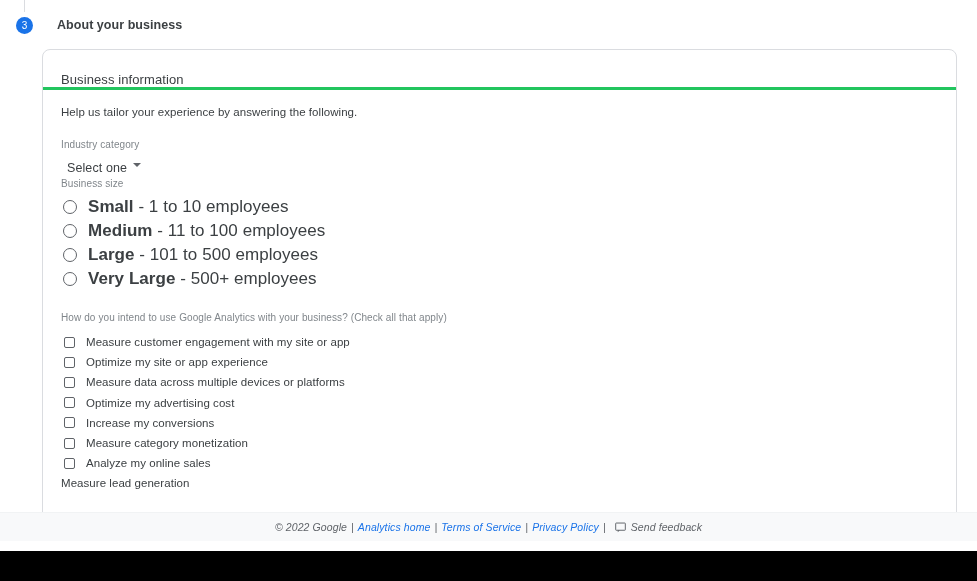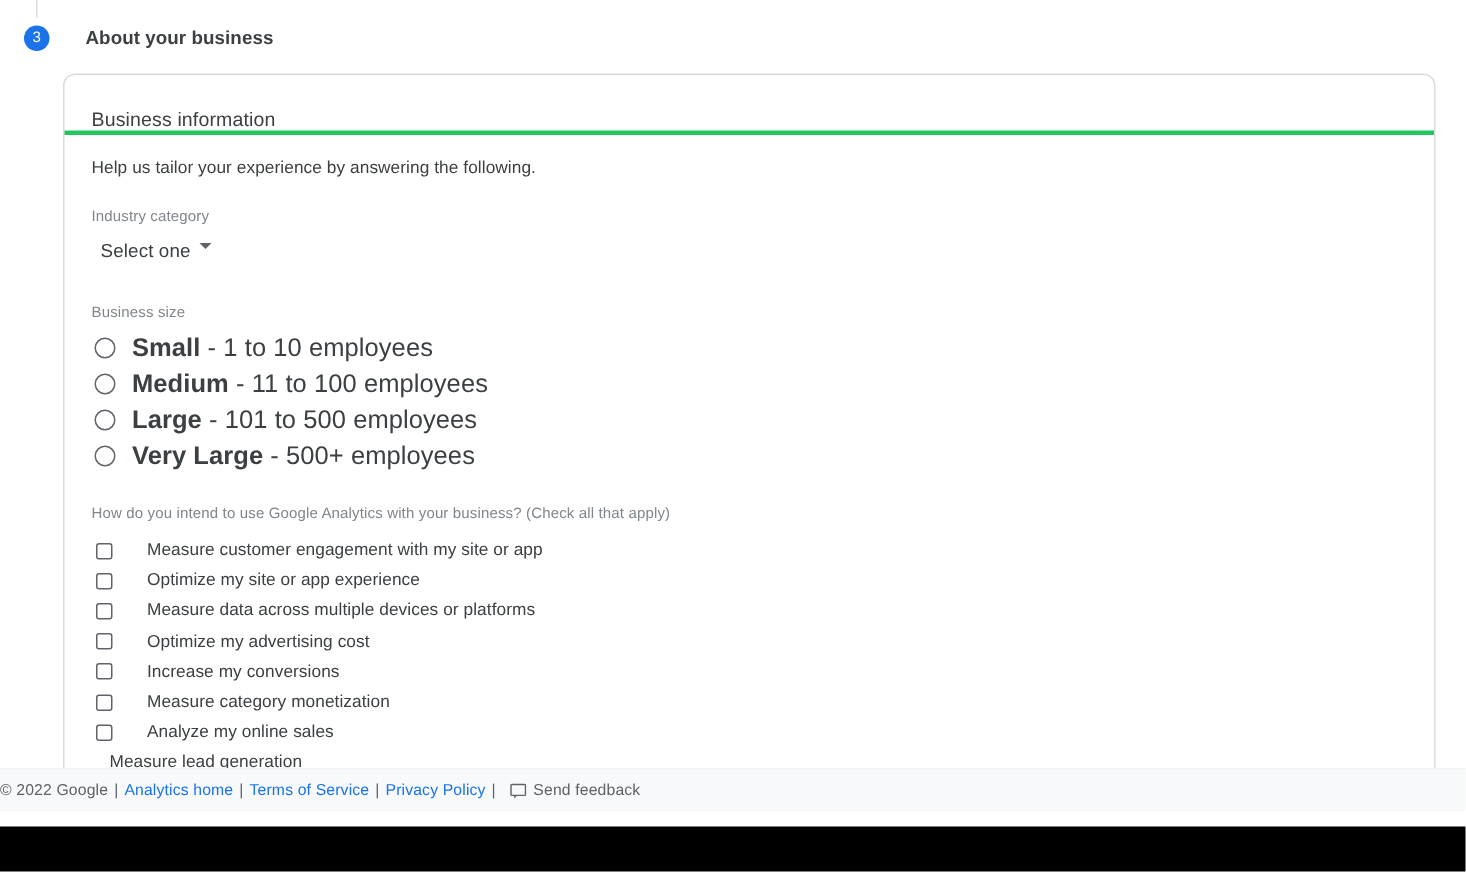--- a/index.html
+++ b/index.html
@@ -114,21 +114,20 @@
   .field-label {
     font-size: 10px;
     color: #80868b;
     letter-spacing: 0.1px;
     line-height: 14px;
     margin-bottom: 6px;
   }
 
   
   .select-wrap {
-    margin-bottom: 26px;
   }
   .select-control {
     display: inline-flex;
     align-items: flex-start;
     gap: 6px;
     padding: 2px 4px 2px 6px;
     cursor: pointer;
     user-select: none;
   }
   .select-value {
@@ -195,34 +194,35 @@
     margin-right: 11px;
     margin-left: 3px;
     flex: 0 0 auto;
     background: transparent;
   }
   .check-label {
     font-size: 11.5px;
     color: #3c4043;
     letter-spacing: 0.05px;
     white-space: nowrap;
-    margin-left: 12px;
   }
 
   
   .footer-bar {
     position: absolute;
     left: 0;
     top: 512px;
     width: 977px;
     height: 29px;
     background: #f8f9fa;
     display: flex;
     align-items: center;
+    justify-content: center;
     border-top: 1px solid #f1f3f4;
+    font-style: italic;
   }
   .footer-inner {
     display: flex;
     align-items: center;
     font-size: 10.5px;
     color: #5f6368;
     letter-spacing: 0.1px;
     white-space: nowrap;
   }
   .footer-copy { color: #5f6368; }

